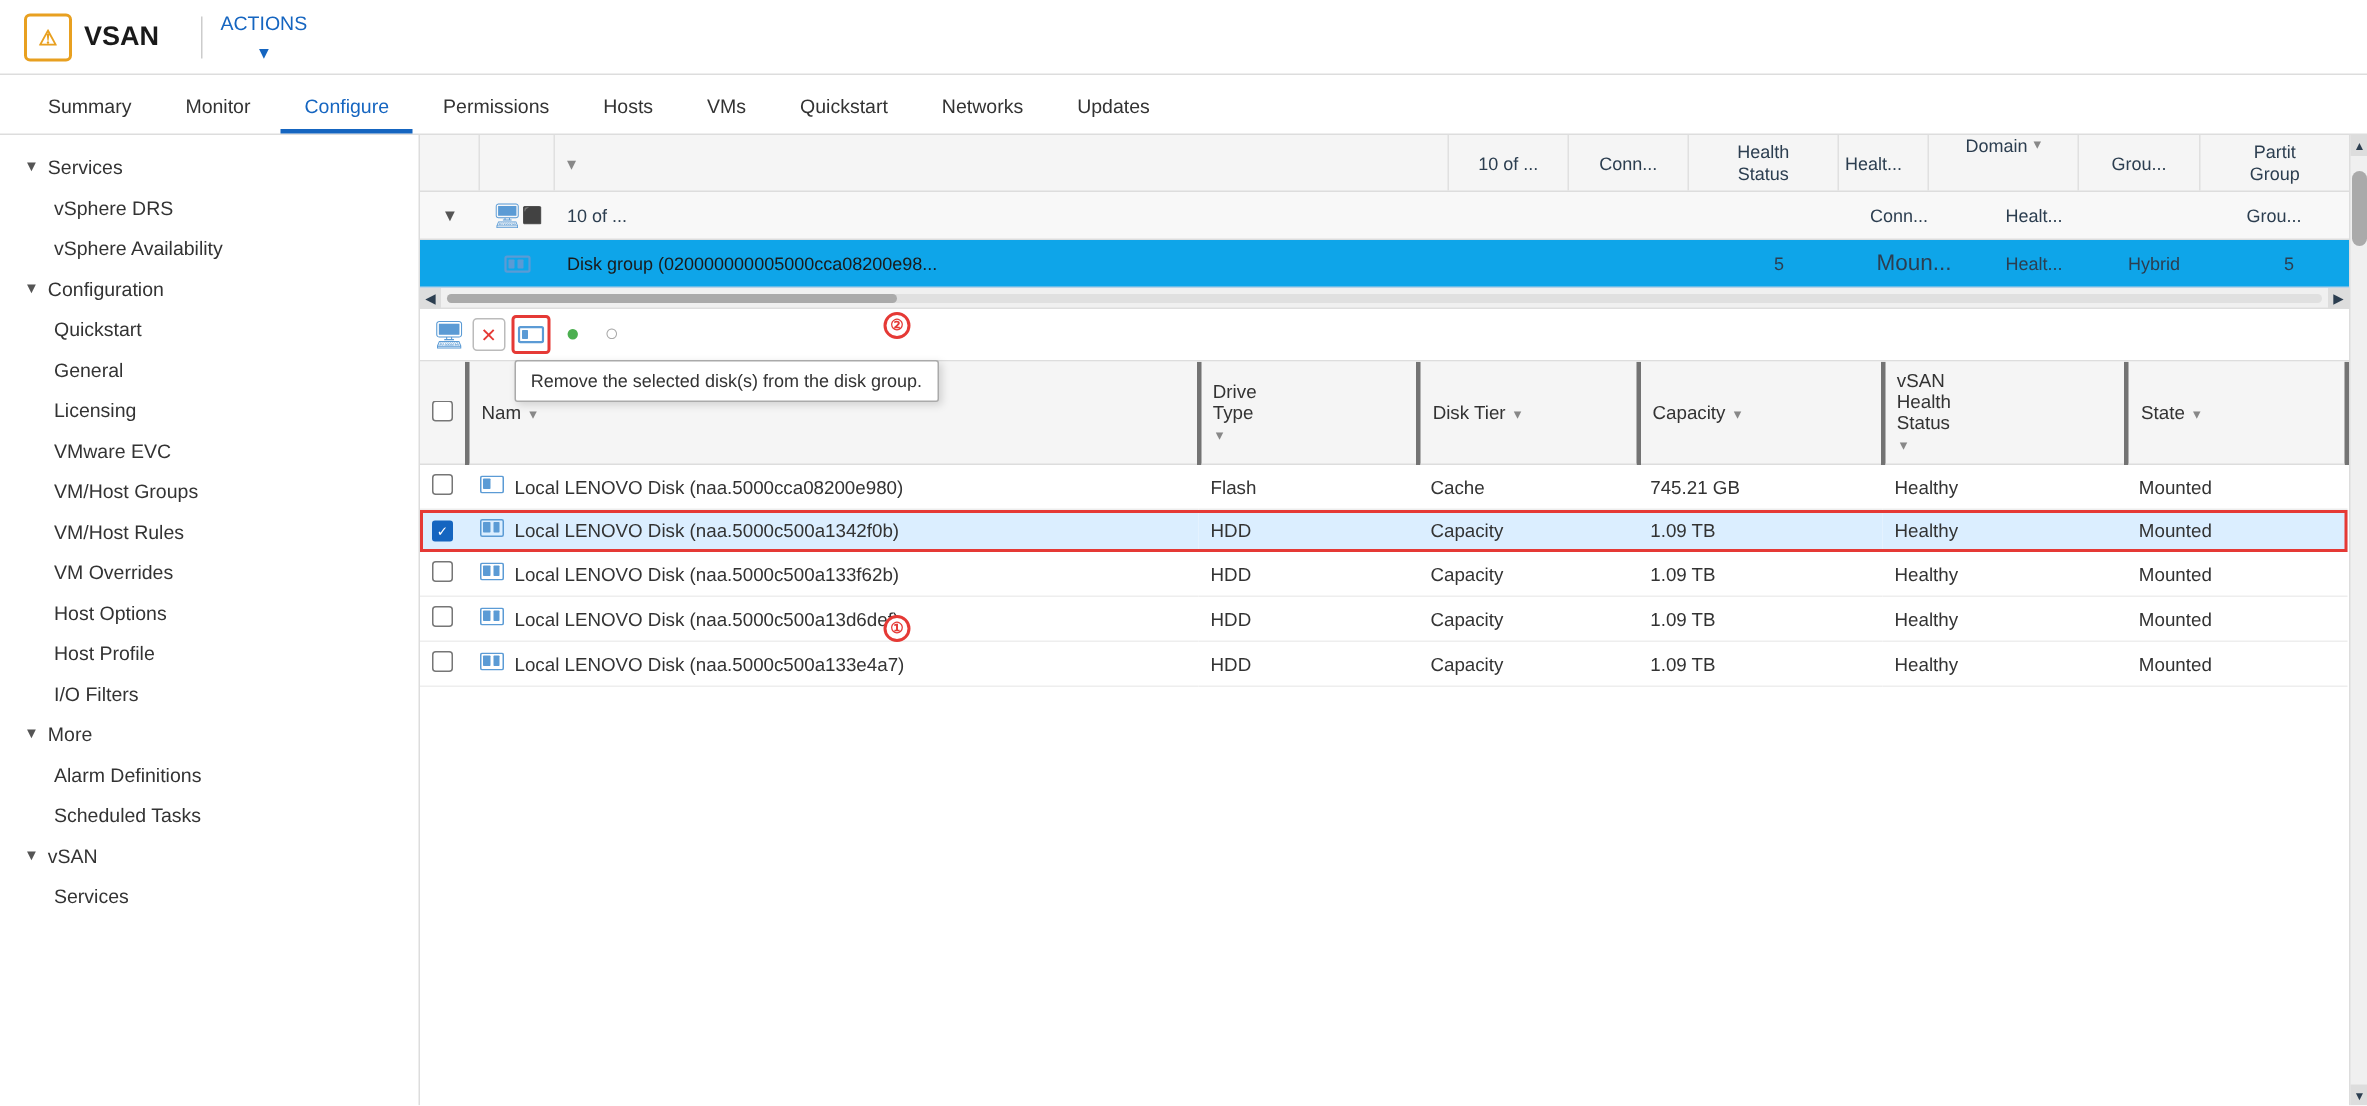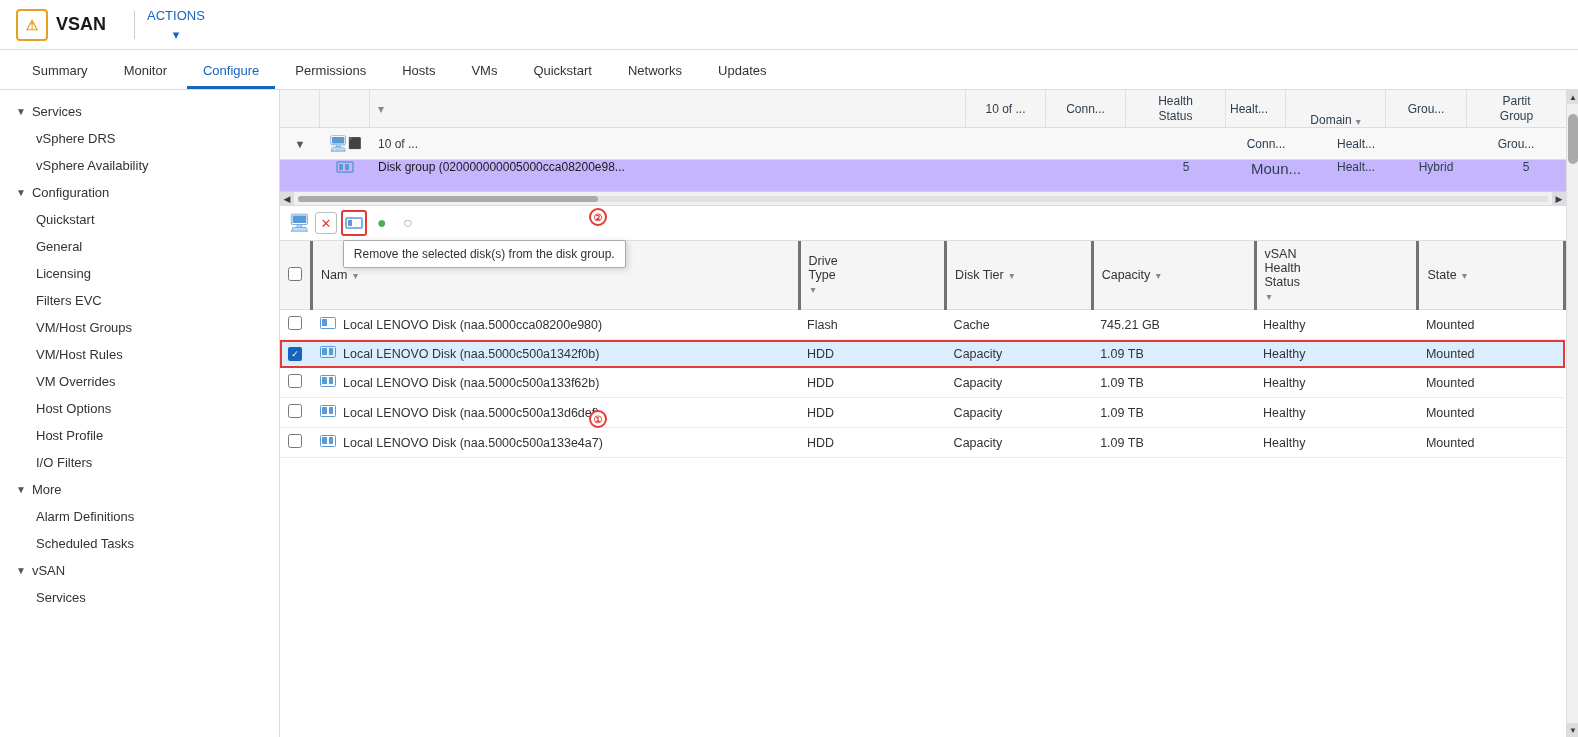--- a/index.html
+++ b/index.html
@@ -185,21 +185,21 @@
     <div class="sidebar-item child">
       <span>Quickstart</span>
     </div>
     <div class="sidebar-item child">
       <span>General</span>
     </div>
     <div class="sidebar-item child">
       <span>Licensing</span>
     </div>
     <div class="sidebar-item child">
-      <span>Filters EVC</span>
+      <span>VMware EVC</span>
     </div>
     <div class="sidebar-item child">
       <span>VM/Host Groups</span>
     </div>
     <div class="sidebar-item child">
       <span>VM/Host Rules</span>
     </div>
     <div class="sidebar-item child">
       <span>VM Overrides</span>
     </div>
@@ -240,21 +240,21 @@
       <div style="width:50px; border-right:1px solid #e0e0e0; display:flex; align-items:center; justify-content:center;"></div>
       <div style="flex:1; border-right:1px solid #e0e0e0; display:flex; align-items:center; padding:0 8px; font-size:12px; gap:4px;">
         <span style="color:#888;">▾</span>
       </div>
       <div style="width:80px; border-right:1px solid #e0e0e0; display:flex; align-items:center; justify-content:center; font-size:12px; font-weight:500;">10 of ...</div>
       <div style="width:80px; border-right:1px solid #e0e0e0; display:flex; align-items:center; justify-content:center; font-size:12px;">Conn...</div>
       <div style="width:100px; border-right:1px solid #e0e0e0; display:flex; align-items:center; justify-content:center; font-size:12px; text-align:center; line-height:1.2; padding:4px;">
         <div>Health<br>Status</div>
       </div>
       <div style="width:60px; border-right:1px solid #e0e0e0; display:flex; align-items:center; padding:0 4px; font-size:12px;">Healt...</div>
-      <div style="width:100px; border-right:1px solid #e0e0e0; display:flex; align-items:flex-end; justify-content:center; font-size:12px; gap:4px;">
+      <div style="width:100px; border-right:1px solid #e0e0e0; display:flex; align-items:flex-start; justify-content:center; font-size:12px; gap:4px;">
         <span>Domain</span>
         <span style="color:#888; font-size:10px;">▾</span>
       </div>
       <div style="width:80px; display:flex; align-items:center; justify-content:center; font-size:12px;">Grou...</div>
       <div style="width:100px; border-left:1px solid #e0e0e0; display:flex; align-items:center; justify-content:center; font-size:12px; text-align:center; padding:4px; line-height:1.2;">
         <div>Partit<br>Group</div>
       </div>
     </div>
 
     <div style="display:flex; background:#f8f8f8; border-bottom:1px solid #ddd; align-items:center; min-height:32px; padding: 0;">
@@ -265,21 +265,21 @@
         <span style="font-size:16px; color:#5b9bd5;">🖥</span>
         <span style="font-size:11px; color:#5b9bd5;">⬛</span>
       </div>
       <div style="flex:1; padding:0 8px; font-size:12px;">10 of ...</div>
       <div style="width:80px; font-size:12px; text-align:center;">Conn...</div>
       <div style="width:100px; font-size:12px; text-align:center;">Healt...</div>
       <div style="width:60px; font-size:12px;"></div>
       <div style="width:100px; font-size:12px; text-align:center;">Grou...</div>
     </div>
 
-    <div style="display:flex; background:#c4b5fd; border-bottom:1px solid #bbd3e8; align-items:flex-start; min-height:32px;">
+    <div style="display:flex; background:#0ea5e9; border-bottom:1px solid #bbd3e8; align-items:center; min-height:32px;">
       <div style="width:40px; display:flex; align-items:center; justify-content:center;"></div>
       <div style="width:50px; display:flex; align-items:center; justify-content:center;">
         <svg width="18" height="14" viewBox="0 0 18 14">
             <rect x="1" y="2" width="16" height="10" rx="1" fill="none" stroke="#5b9bd5" stroke-width="1.5"></rect>
             <rect x="3" y="4" width="4" height="6" rx="0.5" fill="#5b9bd5"></rect>
             <rect x="9" y="4" width="4" height="6" rx="0.5" fill="#5b9bd5"></rect>
           </svg>
       </div>
       <div style="flex:1; padding:0 8px; font-size:12px; color:#1a1a1a;">
         Disk group (020000000005000cca08200e98...

